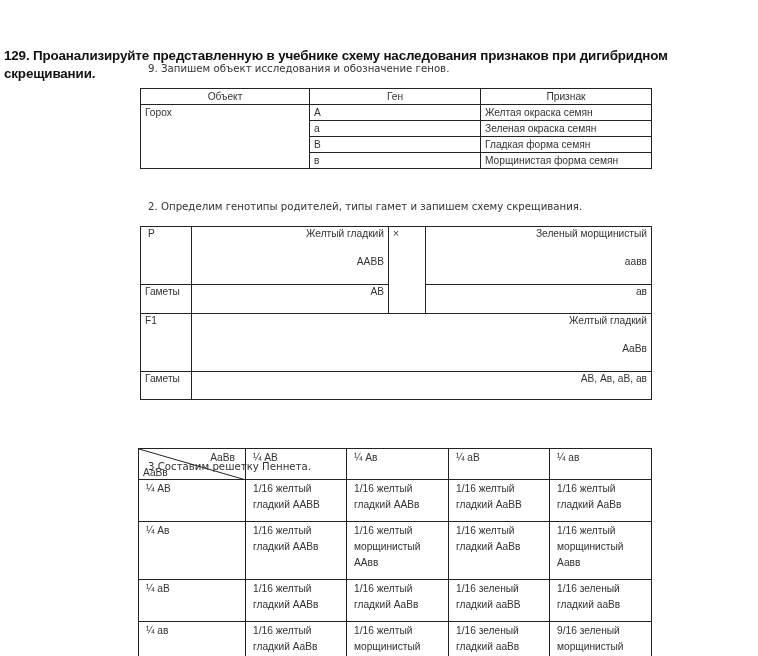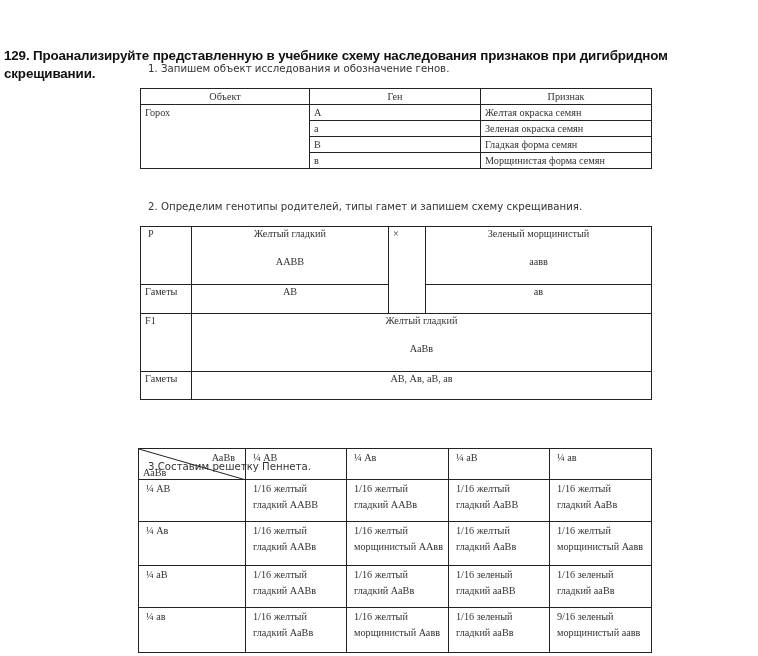--- a/index.html
+++ b/index.html
@@ -2,48 +2,48 @@
 <html><head>
 <meta charset="utf-8">
 <style>
   html, body { margin:0; padding:0; background:#ffffff; }
   body { width:758px; height:656px; position:relative; overflow:hidden; color:#222; }
   .heading { position:absolute; left:4px; top:3px; width:754px;
     font-family:"Liberation Sans", sans-serif; font-weight:bold; font-size:13.4px;
     line-height:18px; color:#111; letter-spacing:-0.15px;margin-top:44px; }
   .step { position:absolute; left:148px; font-family:"DejaVu Sans", sans-serif;
     font-size:10.2px; color:#333; }
-  table { position:absolute; border-collapse:collapse; font-family:Liberation Serif, serif;
+  table { position:absolute; border-collapse:collapse; font-family:Liberation Sans, sans-serif;
     font-size:10.2px; color:#333; table-layout:fixed; }
   td { border:1px solid #222; padding:0 4px; vertical-align:top; }
   
   #t1 { left:140px; top:88px; width:511px; }
   #t1 td { height:15px; line-height:15px; }
   #t1 .c { text-align:center; }
   
   #t2 { left:140px; top:226px; width:511px; }
   #t2 td { line-height:14px; }
-  #t2 .c { text-align:center; }
+  #t2 .c { text-align:right; }
   #t2 .gen { display:block; margin-top:14px; }
   
   #t3 { left:138px; top:448px; width:513px; }
   #t3 td { line-height:16px; padding:1px 5px 8px 7px; }
   .diag { position:relative; padding:0 !important; }
   .diag svg { position:absolute; left:0; top:0; }
   .diag .top { position:absolute; right:10px; top:1px; }
   .diag .bot { position:absolute; left:4px; top:16px; }
 </style>
 </head>
 <body>
 
 <div class="heading">
   <div>129. Проанализируйте представленную в учебнике схему наследования признаков при дигибридном скрещивании.</div>
 </div>
 
-<div class="step" style="top:63px;">1. Запишем объект исследования и обозначение генов.</div>
+<div class="step" style="top:63px;">9. Запишем объект исследования и обозначение генов.</div>
 <table id="t1">
   <colgroup>
       <col style="width:169px">
       <col style="width:171px">
       <col style="width:171px">
     </colgroup>
   <tbody>
       <tr>
     <td class="c">Объект</td>
     <td class="c">Ген</td>

